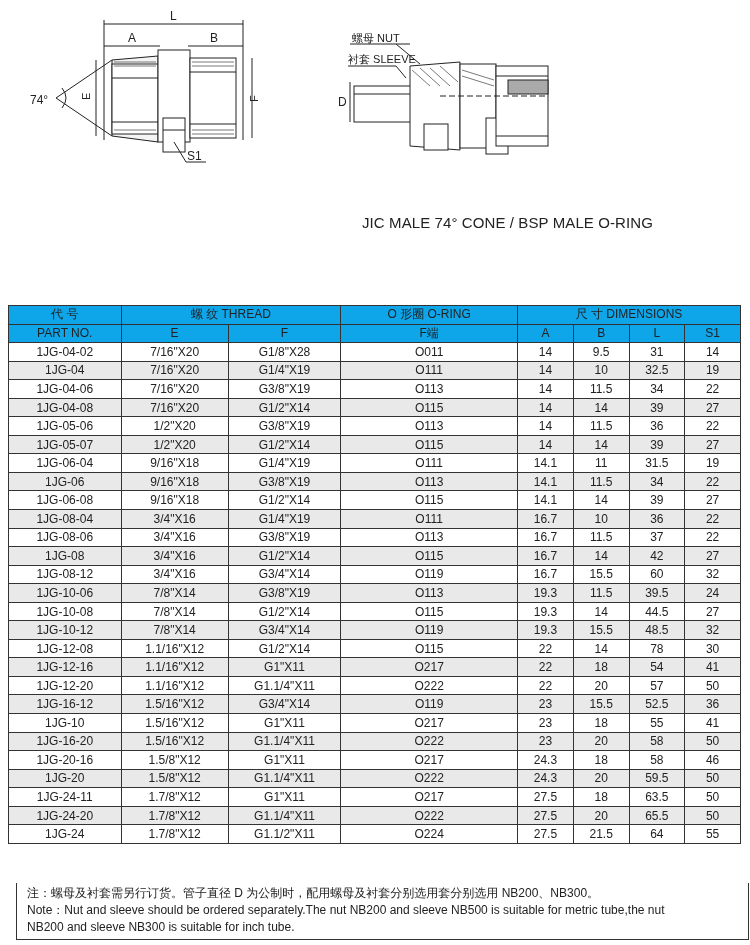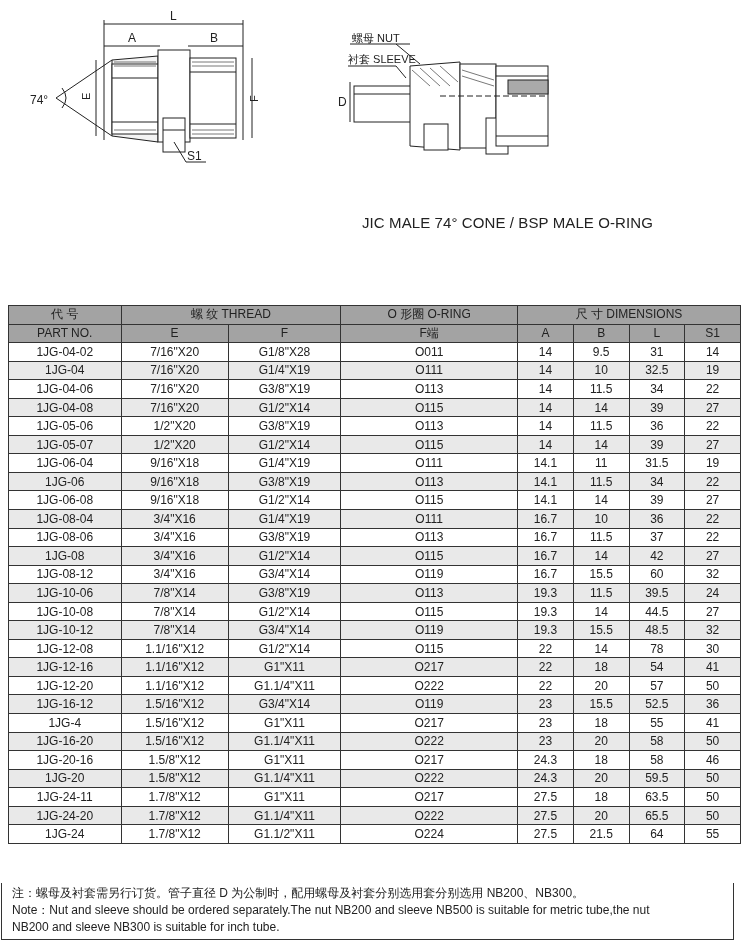--- a/index.html
+++ b/index.html
@@ -14,26 +14,26 @@
 
     table.spec {
       position: absolute; left: 8px; top: 305px;
       width: 733px; border-collapse: collapse;
       font-size: 12px; color: #222;
     }
     table.spec td, table.spec th {
       border: 1px solid #333; text-align: center; font-weight: normal;
       height: 18.55px; padding: 0 2px; white-space: nowrap;
     }
-    table.spec thead th { background: #a3a3a3; }
+    table.spec thead th { background: #0ea5e9; }
     table.spec tbody tr:nth-child(even) td { background: #e9e9e9; }
     table.spec tbody tr:nth-child(odd) td { background: #ffffff; }
 
     .note {
-      position: absolute; left: 1px; top: 883px; width: 733px;
+      position: absolute; left: 16px; top: 883px; width: 733px;
       border: 1px solid #333; border-top: none;
       font-size: 12px; line-height: 17px; padding: 2px 6px 3px 10px; color: #222;
     }
   </style>
 </head>
 <body>
 
 <div class="drawing">
   <svg width="750" height="200" viewBox="0 0 750 200">
     <g stroke="#222" fill="none" stroke-width="1">
@@ -346,21 +346,21 @@
         <td>1JG-16-12</td>
         <td>1.5/16"X12</td>
         <td>G3/4"X14</td>
         <td>O119</td>
         <td>23</td>
         <td>15.5</td>
         <td>52.5</td>
         <td>36</td>
       </tr>
       <tr>
-        <td>1JG-4</td>
+        <td>1JG-10</td>
         <td>1.5/16"X12</td>
         <td>G1"X11</td>
         <td>O217</td>
         <td>23</td>
         <td>18</td>
         <td>55</td>
         <td>41</td>
       </tr>
       <tr>
         <td>1JG-16-20</td>

